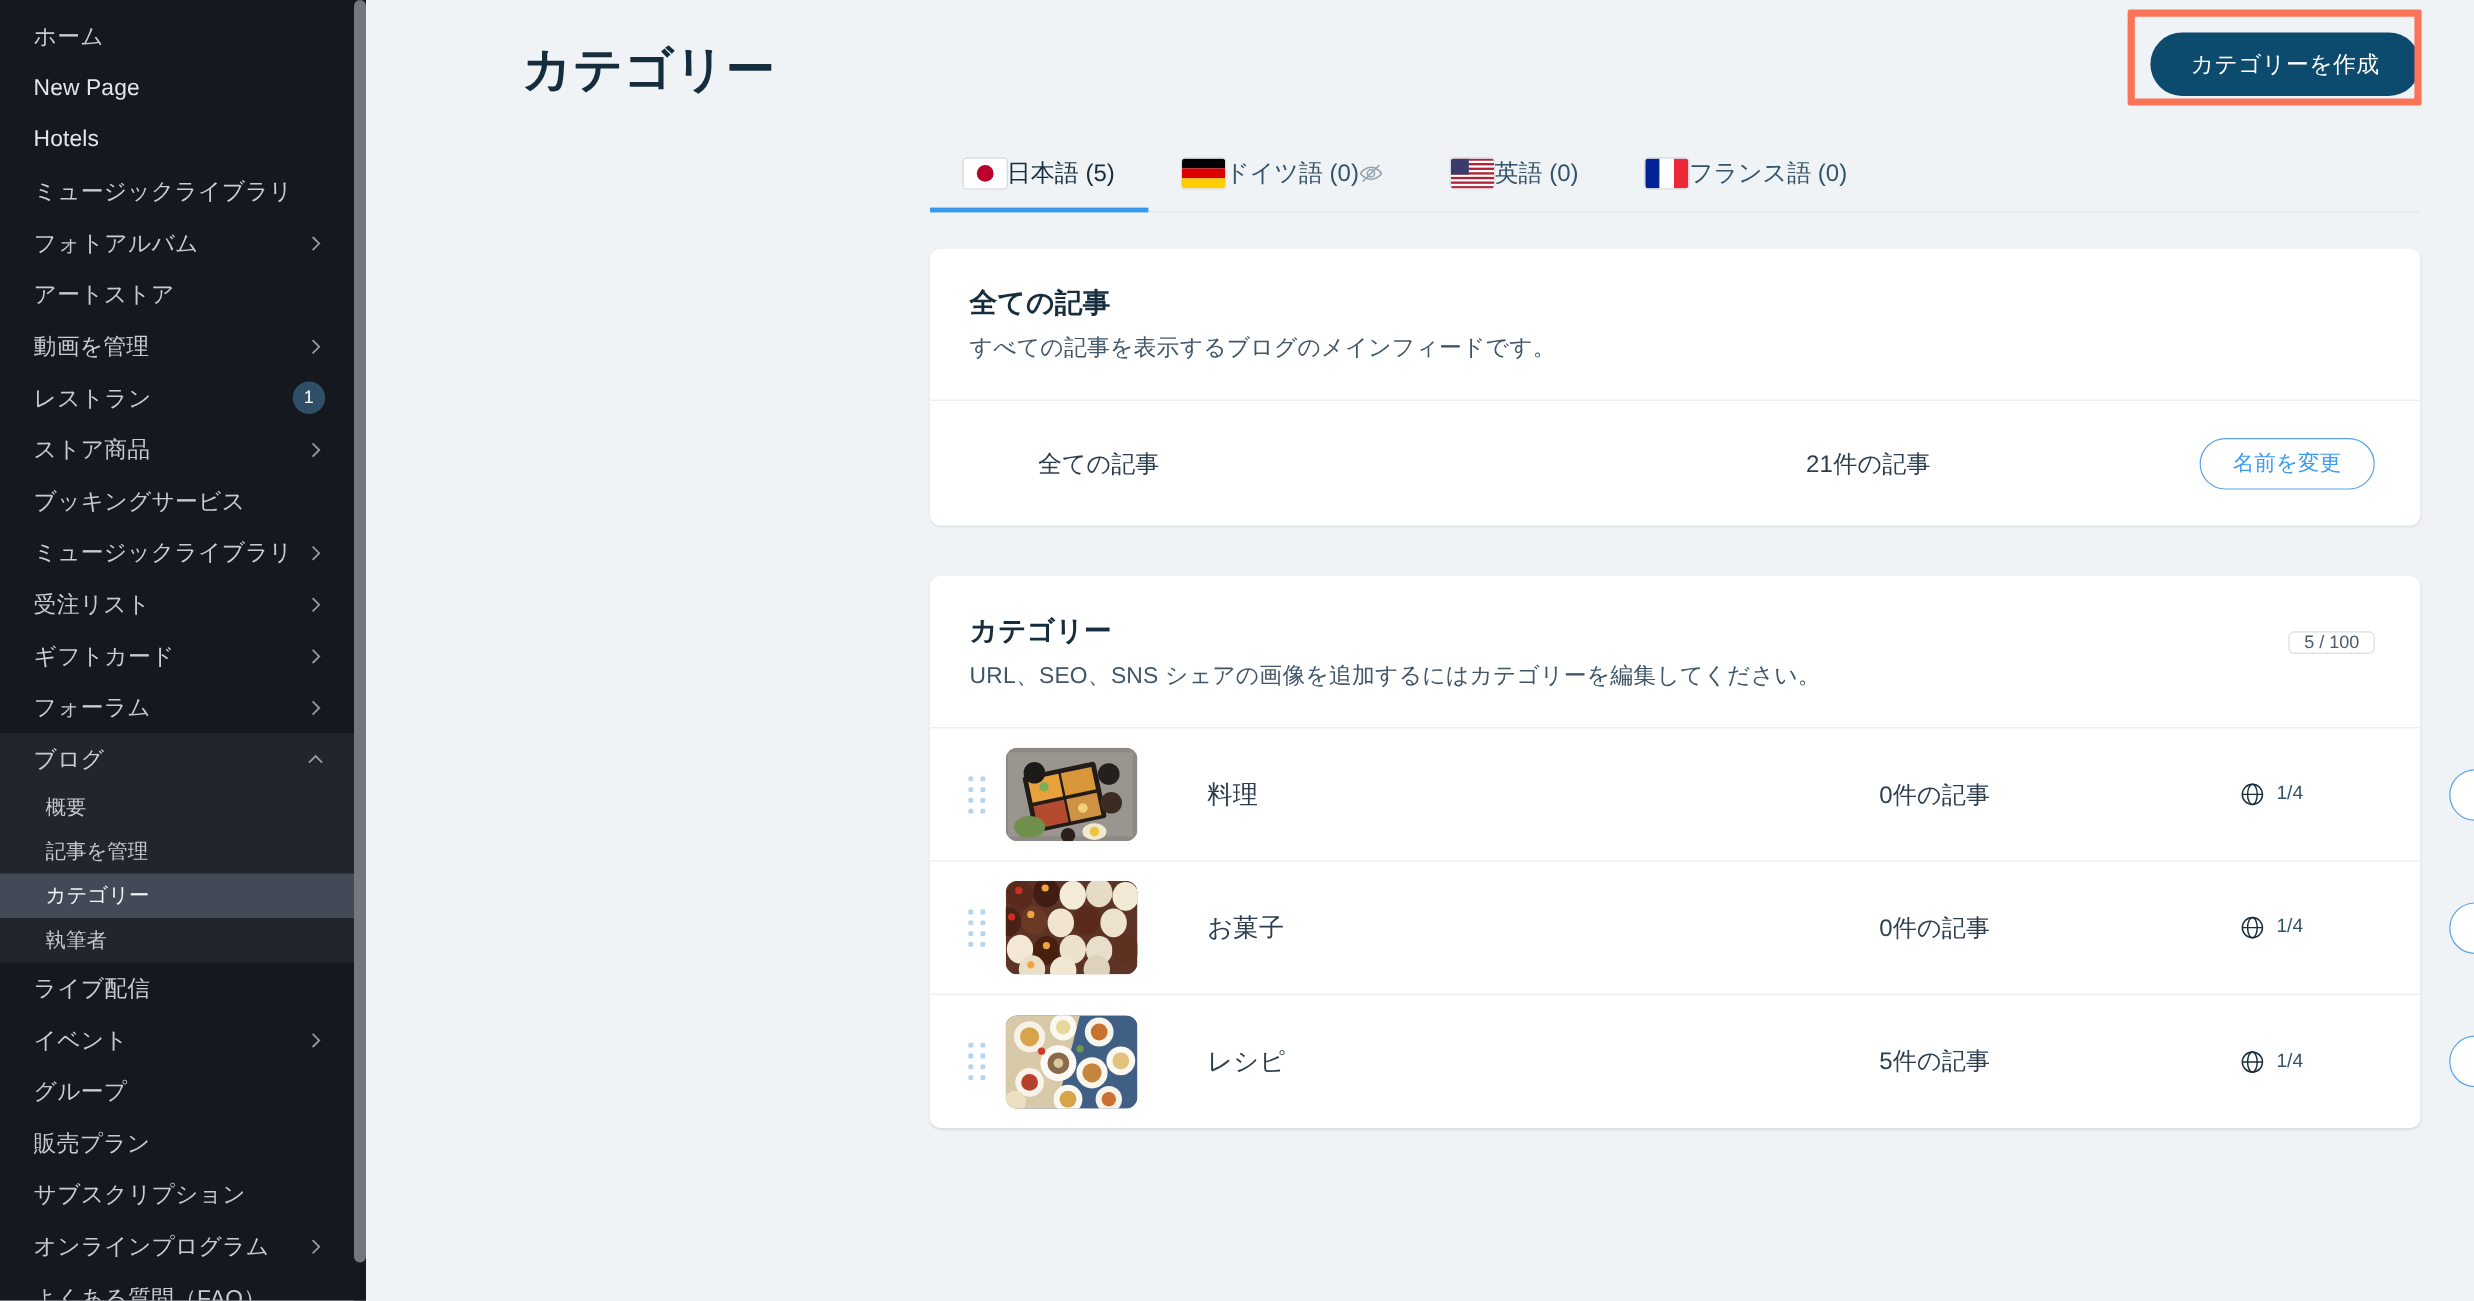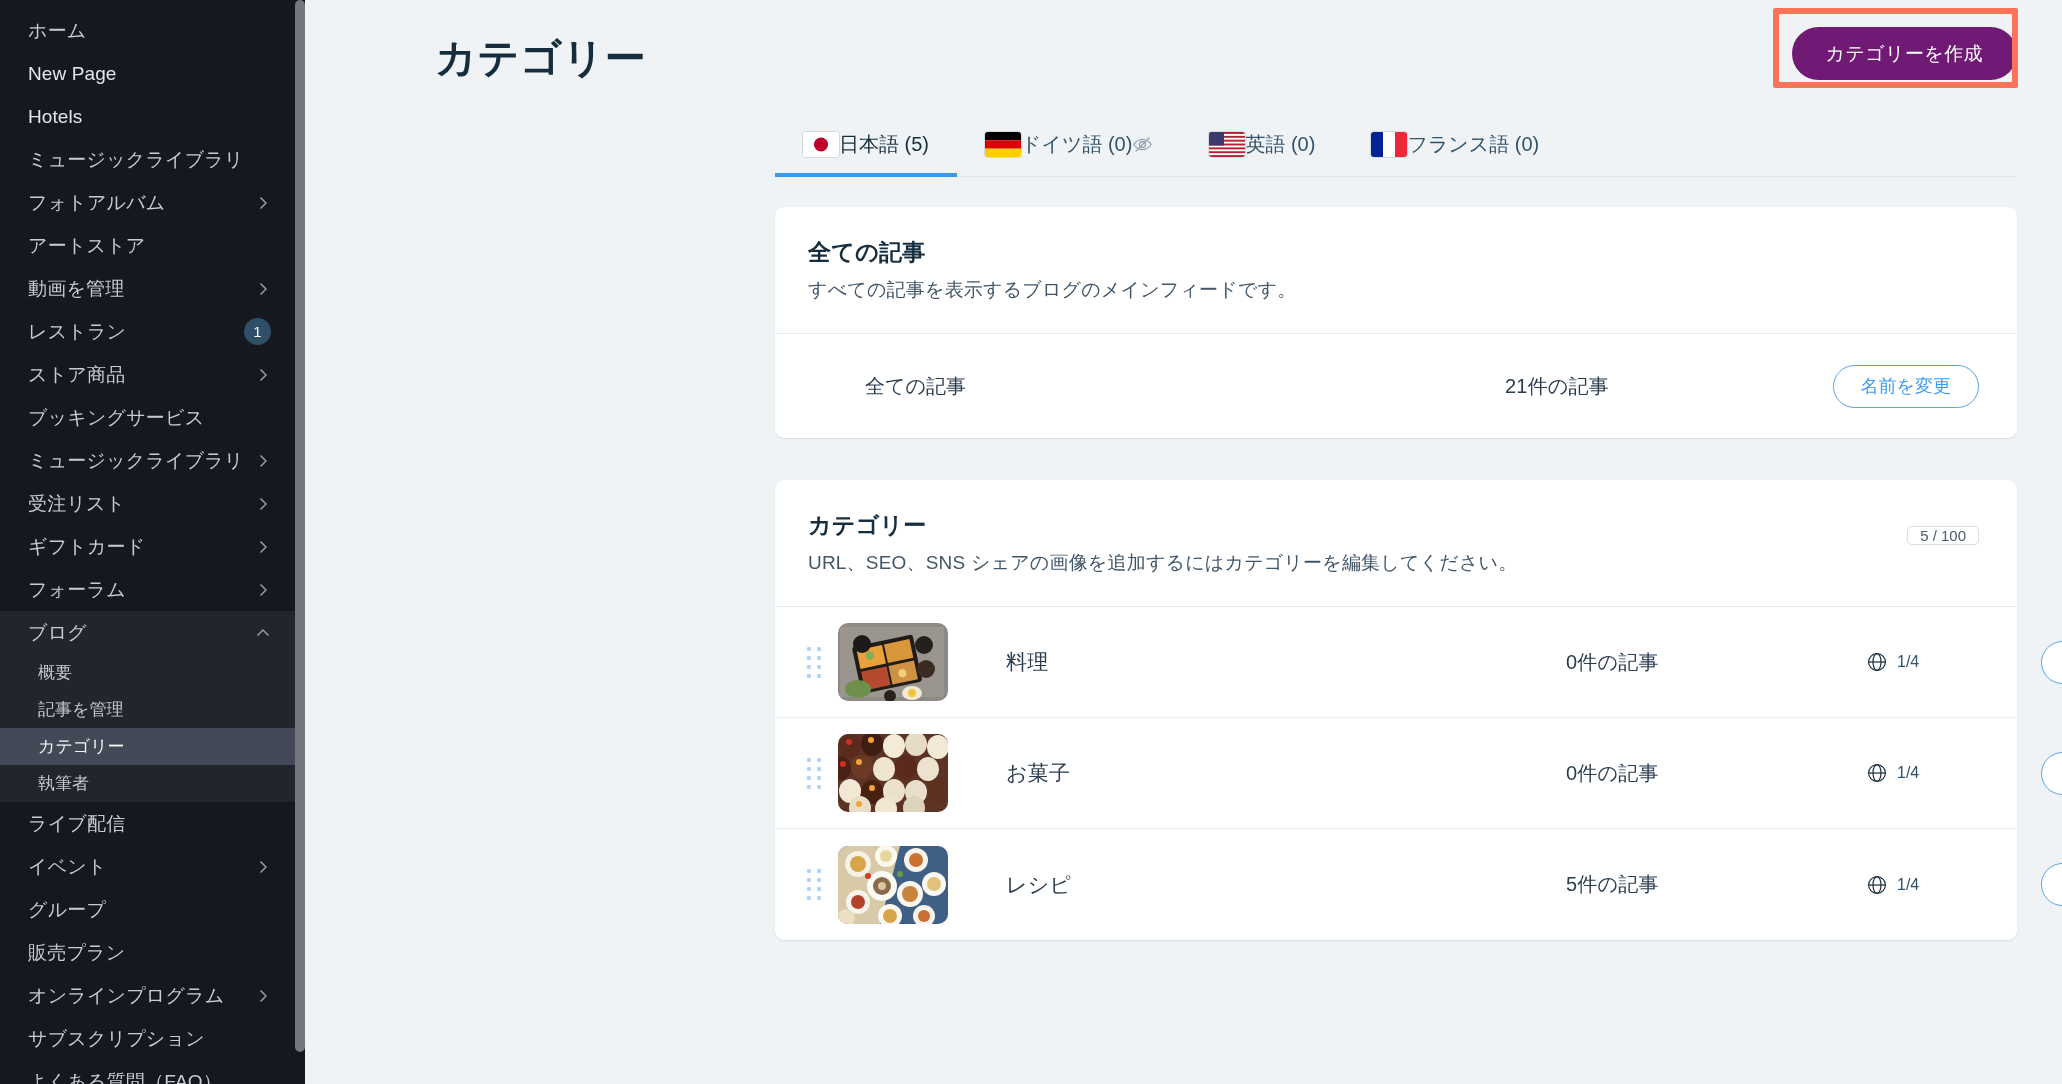--- a/index.html
+++ b/index.html
@@ -93,21 +93,21 @@
   .header-actions { margin-left: auto; position: relative; padding-top: 5px; }
   .highlight-ring {
     position: absolute;
     left: -19px; top: -14px;
     width: 245px; height: 80px;
     border: 6px solid #fb7458;
     border-radius: 2px;
     pointer-events: none;
   }
   .btn-primary {
-    background: #701a75;
+    background: #0c4a6e;
     color: #fff;
     border: none; border-radius: 30px;
     height: 53px; padding: 0 34px;
     font-size: 19px;
     font-family: inherit;
     cursor: pointer;
     letter-spacing: .4px;
   }
 
   
@@ -361,29 +361,29 @@
             </svg>
           </span>
       </div>
       <div class="nav-item">
         <span class="lbl">グループ</span>
       </div>
       <div class="nav-item">
         <span class="lbl">販売プラン</span>
       </div>
       <div class="nav-item">
+        <span class="lbl">サブスクリプション</span>
+      </div>
+      <div class="nav-item">
         <span class="lbl">オンラインプログラム</span>
         <span class="chev">
             <svg viewBox="0 0 16 16" fill="none" stroke="#c7cbd4" stroke-width="1.5">
               <path d="M5.5 2.5L11 8l-5.5 5.5"></path>
             </svg>
           </span>
-      </div>
-      <div class="nav-item">
-        <span class="lbl">サブスクリプション</span>
       </div>
       <div class="nav-item">
         <span class="lbl">よくある質問（FAQ）</span>
       </div>
     </div>
 
     <div class="scrollbar-track">
       <div class="scrollbar-thumb"></div>
     </div>
   </nav>

